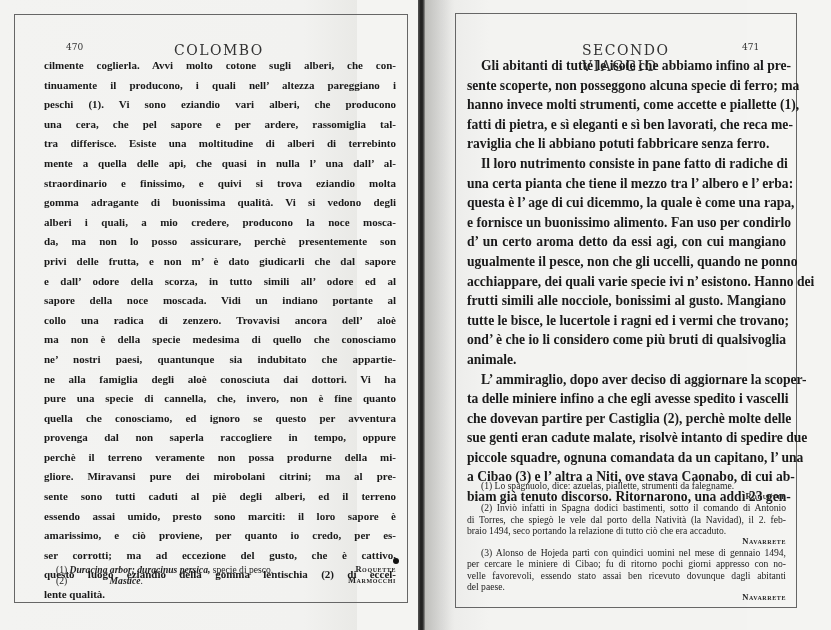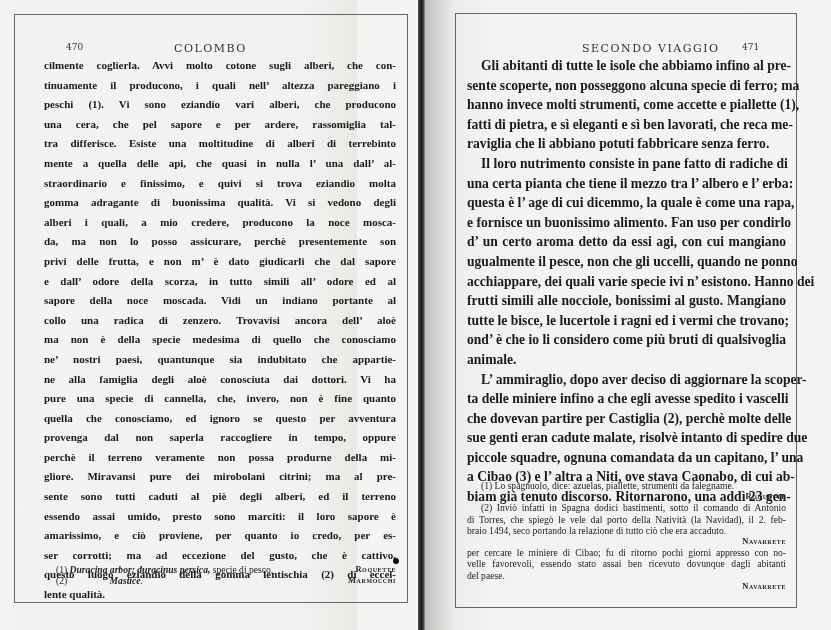--- a/index.html
+++ b/index.html
@@ -17,21 +17,21 @@
   .spine {
     position:absolute; left:418px; top:0; width:7px; height:630px;
     background:linear-gradient(to right,#555 0%,#1e1e1e 40%,#2a2a2a 70%,#9a9a98 100%);
   }
   .frame {
     position:absolute; border:1px solid #666;
   }
   #left-frame { left:14px; top:14px; width:392px; height:587px; }
   #right-frame { left:30px; top:13px; width:340px; height:593px; }
   .runhead {
-    position:absolute; font-size:11px; letter-spacing:1.5px; color:#333;
+    position:absolute; font-size:14px; letter-spacing:1.5px; color:#333;
   }
   .pnum { position:absolute; font-size:9px; color:#333; }
   .text {
     position:absolute; font-family:"Liberation Serif", serif;
     font-weight:bold; font-size:11px; line-height:19.6px; text-align:justify;
     color:#1a1a1a;
   }
   .line { display:block; white-space:nowrap; text-align-last:justify; height:19.6px; }
   .line.last { text-align-last:left; }
   .line.indent { padding-left:14px; }
@@ -134,20 +134,21 @@
         <span class="note-line indent">(1) Lo spagnuolo, dice: azuelas, piallette, strumenti da falegname.</span>
         <span class="src">Roquette</span>
       </div>
       <div>
         <span class="note-line j indent">(2) Inviò infatti in Spagna dodici bastimenti, sotto il comando di Antonio</span>
         <span class="note-line j">di Torres, che spiegò le vele dal porto della Natività (la Navidad), il 2. feb-</span>
         <span class="note-line">braio 1494, seco portando la relazione di tutto ciò che era accaduto.</span>
         <span class="src">Navarrete</span>
       </div>
       <div>
+        <span class="note-line j indent">(3) Alonso de Hojeda partì con quindici uomini nel mese di gennaio 1494,</span>
         <span class="note-line j">per cercare le miniere di Cibao; fu di ritorno pochi giorni appresso con no-</span>
         <span class="note-line j">velle favorevoli, essendo stato assai ben ricevuto dovunque dagli abitanti</span>
         <span class="note-line">del paese.</span>
         <span class="src">Navarrete</span>
       </div>
     </div>
 </div>
 <div class="gutter-shade"></div>
 
 </body></html>

